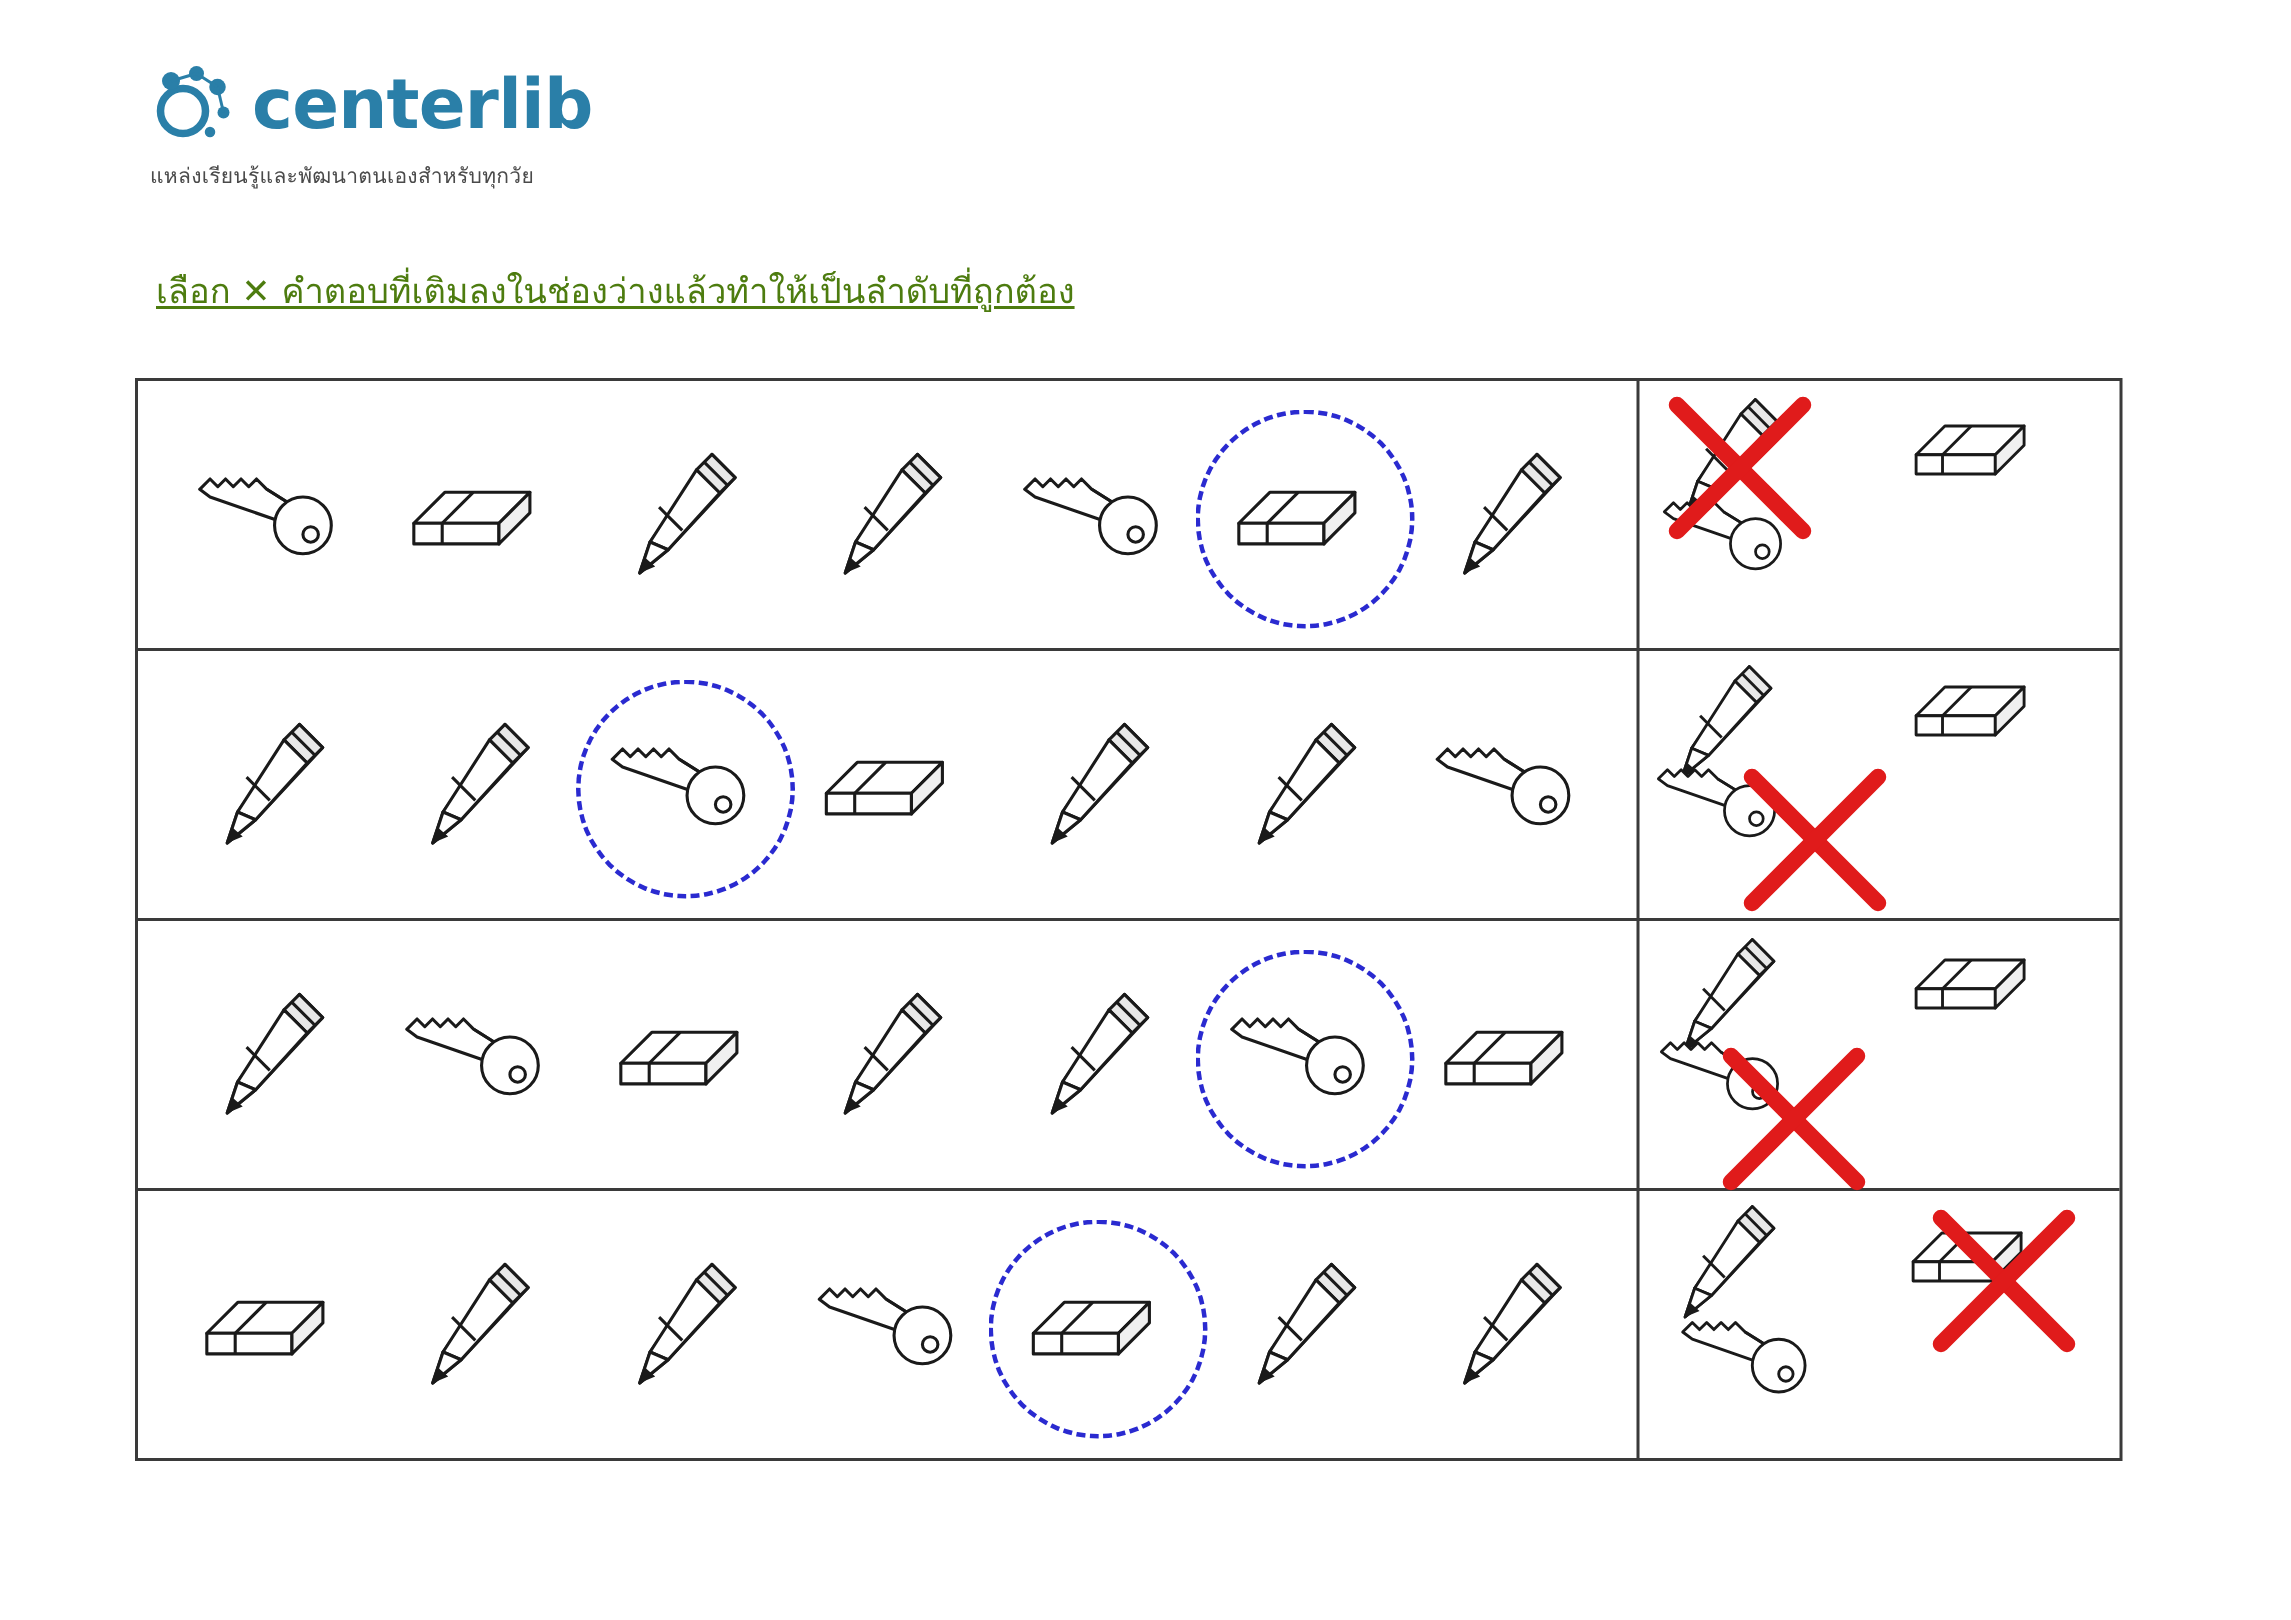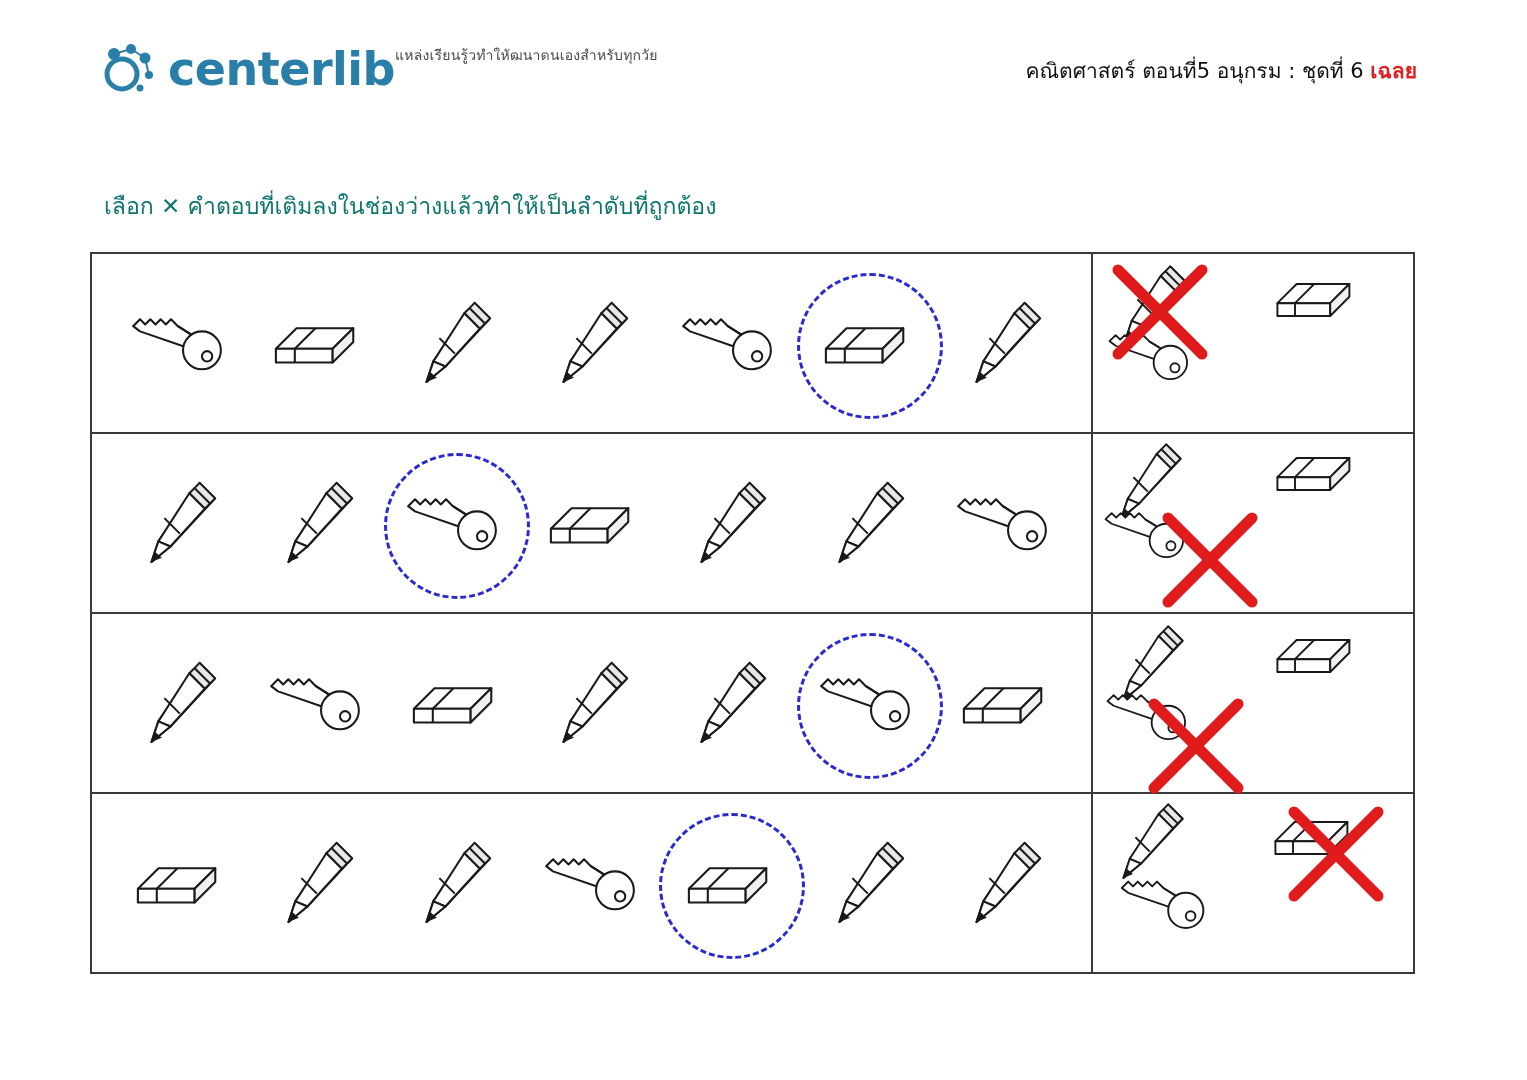--- a/index.html
+++ b/index.html
@@ -19,21 +19,21 @@
   
   .header {
     position: relative;
     height: 160px;
   }
   .logo-block {
     position: absolute;
     left: 100px;
     top: 38px;
     display: flex;
-    flex-direction: row;
+    flex-direction: column;
   }
   .logo-row {
     display: flex;
     align-items: center;
   }
   .logo-mark {
     width: 62px;
     height: 62px;
     margin-right: 6px;
   }
@@ -71,23 +71,24 @@
   }
   .title-sub .answer-tag {
     color: #e02020;
     font-weight: 700;
   }
 
   
   .instruction {
     position: absolute;
     left: 104px;
-    top: 188px;
+    top: 176px;
     font-size: 23px;
-    color: #0f766e;
+    color: #4d7c0f;
+    text-decoration: underline;
   }
 
   
   .sheet {
     position: absolute;
     left: 90px;
     top: 252px;
     width: 1325px;
     border: 2px solid #3a3a3a;
     box-sizing: border-box;
@@ -162,27 +163,24 @@
           <circle cx="45" cy="20" r="5.5" fill="#2a7fa8"></circle>
           <circle cx="49" cy="37" r="4" fill="#2a7fa8"></circle>
           <circle cx="40" cy="50" r="3.5" fill="#2a7fa8"></circle>
           <line x1="14" y1="16" x2="31" y2="11" stroke="#2a7fa8" stroke-width="2"></line>
           <line x1="31" y1="11" x2="45" y2="20" stroke="#2a7fa8" stroke-width="2"></line>
           <line x1="45" y1="20" x2="49" y2="37" stroke="#2a7fa8" stroke-width="2"></line>
         </svg>
       </span>
       <span class="logo-text">centerlib</span>
     </div>
-    <div class="logo-tagline">แหล่งเรียนรู้วทำใหัฒนาตนเองสำหรับทุกวัย</div>
+    <div class="logo-tagline">แหล่งเรียนรู้และพัฒนาตนเองสำหรับทุกวัย</div>
   </div>
 
   <div class="title-block">
-    <div class="title-sub">
-      <span>คณิตศาสตร์ ตอนที่5 อนุกรม : ชุดที่ 6 </span><span class="answer-tag">เฉลย</span>
-    </div>
   </div>
 </div>
 
 <div class="instruction">เลือก ✕ คำตอบที่เติมลงในช่องว่างแล้วทำให้เป็นลำดับที่ถูกต้อง</div>
 
 <div class="sheet" id="sheet">
     <div class="row">
       <div class="seq-cell">
         <div class="slot">
           <span>

